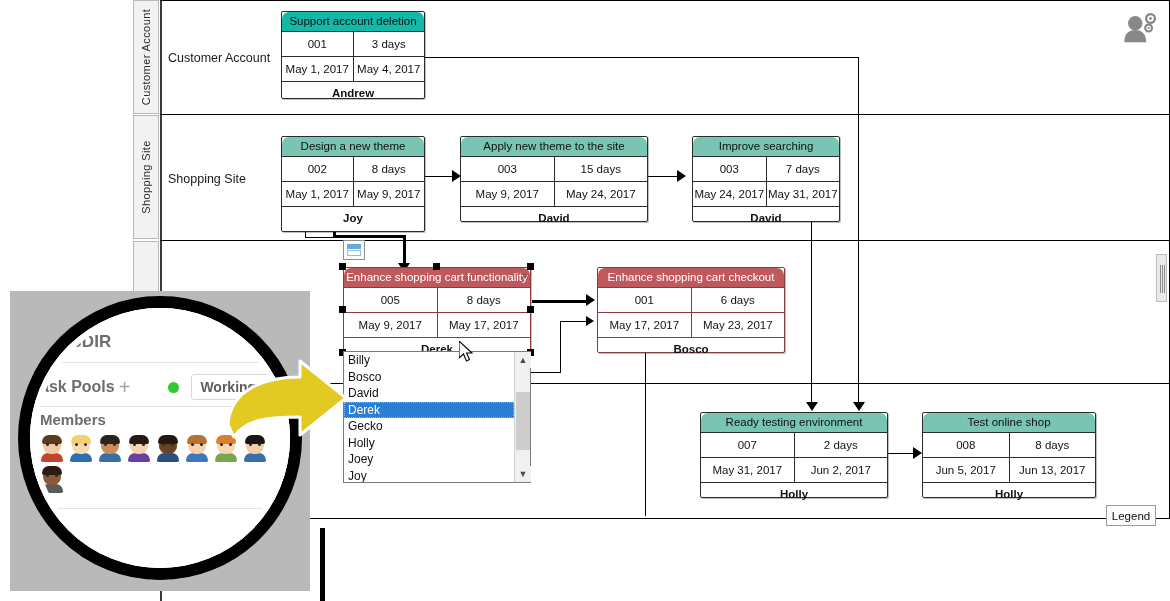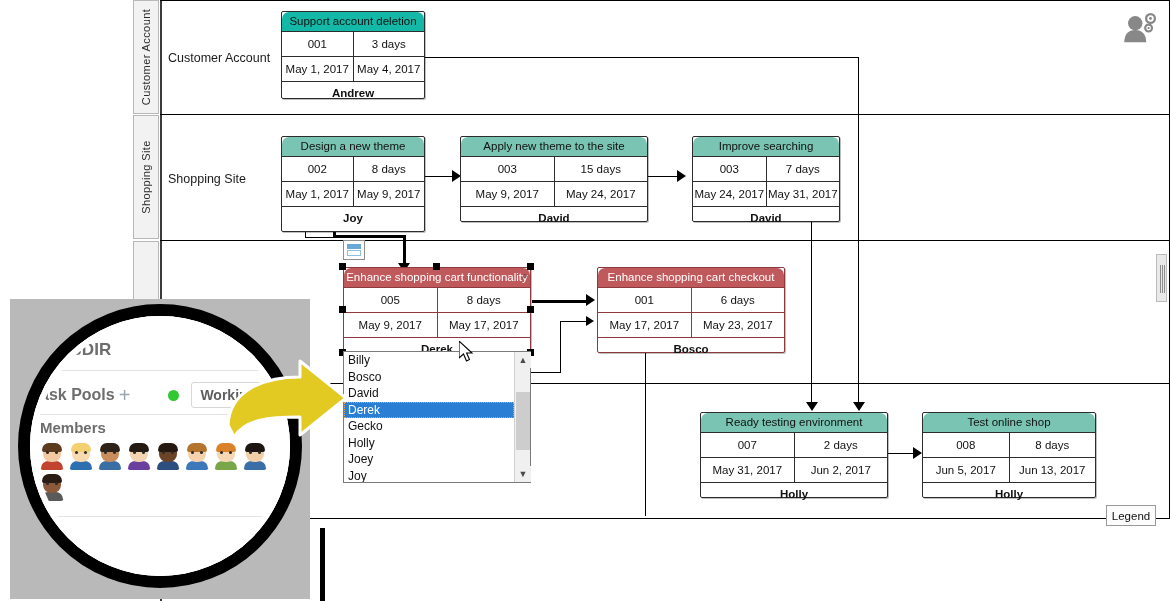--- a/index.html
+++ b/index.html
@@ -233,21 +233,20 @@
     top: 10px; width: 1px; height: 28px;
     background: #8d8d8d;
   }
 
   
   #magnifier {
     position: absolute;
     left: 10px; top: 291px;
     width: 300px; height: 300px;
     z-index: 90;
-    margin-top: 8px;
   }
   #mag-backplate {
     position: absolute;
     left: 0; top: 0; width: 300px; height: 300px;
     background: #b9b9b9;
   }
   #mag-circle {
     position: absolute;
     left: 8px; top: 5px;
     width: 284px; height: 284px;

